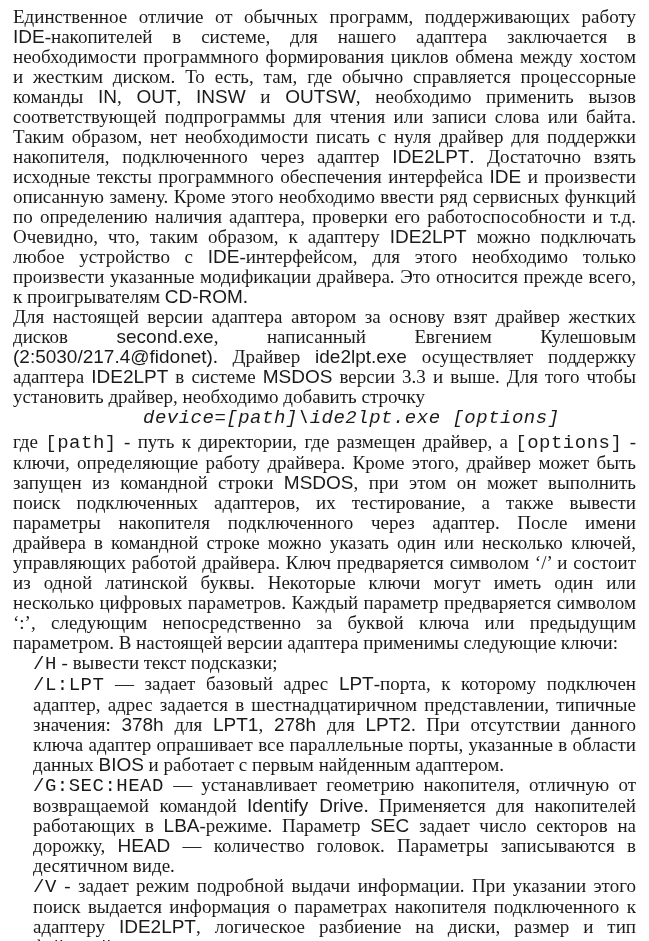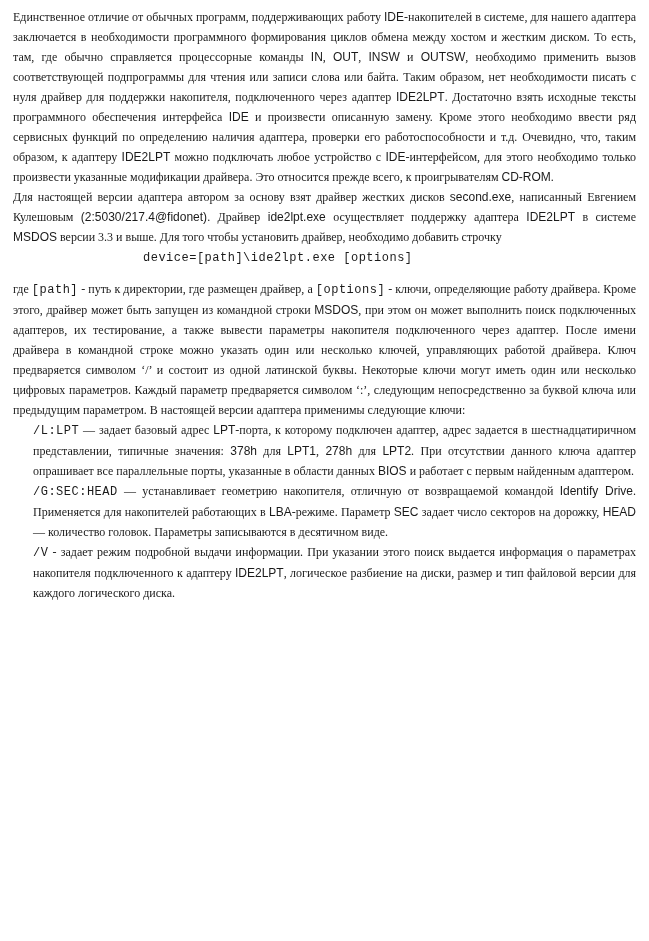--- a/index.html
+++ b/index.html
@@ -13,37 +13,38 @@
     overflow: hidden;
   }
   .page {
     box-sizing: border-box;
     width: 649px;
     height: 941px;
     padding: 7px 13px 0 13px;
     background: #ffffff;
     color: #1a1a1a;
     font-family: "Liberation Serif", serif;
-    font-size: 12px;
+    font-size: 19px;
     line-height: 20px;
     text-align: justify;
   }
   .para {
     margin: 0;
     padding: 0;
   }
   .para.list {
     margin-left: 20px;
   }
   .para.code {
     margin-left: 130px;
-    margin-bottom: 11px;
+    margin-bottom: 4px;
     text-align: left;
     white-space: pre;
     letter-spacing: 1px;
+    font-style: italic;
   }
   .para.gap-before {
     margin-top: 3px;
   }
   .f-serif {
     font-family: "Liberation Serif", serif;
   }
   .f-sans {
     font-family: "Liberation Sans", sans-serif;
   }
@@ -54,17 +55,18 @@
 </style>
 </head>
 <body>
 
 <div class="page">
   <div id="doc-body">
       <div class="para body"><span class="f-serif">Единственное отличие от обычных программ, поддерживающих работу </span><span class="f-sans">IDE</span><span class="f-serif">-накопителей в системе, для нашего адаптера заключается в необходимости программного формирования циклов обмена между хостом и жестким диском. То есть, там, где обычно справляется процессорные команды </span><span class="f-sans">IN</span><span class="f-serif">, </span><span class="f-sans">OUT</span><span class="f-serif">, </span><span class="f-sans">INSW</span><span class="f-serif"> и </span><span class="f-sans">OUTSW</span><span class="f-serif">, необходимо применить вызов соответствующей подпрограммы для чтения или записи слова или байта. Таким образом, нет необходимости писать с нуля драйвер для поддержки накопителя, подключенного через адаптер </span><span class="f-sans">IDE2LPT</span><span class="f-serif">. Достаточно взять исходные тексты программного обеспечения интерфейса </span><span class="f-sans">IDE</span><span class="f-serif"> и произвести описанную замену. Кроме этого необходимо ввести ряд сервисных функций по определению наличия адаптера, проверки его работоспособности и т.д. Очевидно, что, таким образом, к адаптеру </span><span class="f-sans">IDE2LPT</span><span class="f-serif"> можно подключать любое устройство с </span><span class="f-sans">IDE</span><span class="f-serif">-интерфейсом, для этого необходимо только произвести указанные модификации драйвера. Это относится прежде всего, к проигрывателям </span><span class="f-sans">CD-ROM</span><span class="f-serif">.</span></div>
       <div class="para body"><span class="f-serif">Для настоящей версии адаптера автором за основу взят драйвер жестких дисков </span><span class="f-sans">second.exe</span><span class="f-serif">, написанный Евгением Кулешовым </span><span class="f-sans">(2:5030/217.4@fidonet)</span><span class="f-serif">. Драйвер </span><span class="f-sans">ide2lpt.exe</span><span class="f-serif"> осуществляет поддержку адаптера </span><span class="f-sans">IDE2LPT</span><span class="f-serif"> в системе </span><span class="f-sans">MSDOS</span><span class="f-serif"> версии 3.3 и выше. Для того чтобы установить драйвер, необходимо добавить строчку</span></div>
       <div class="para code"><span class="f-mono">device=[path]\ide2lpt.exe [options]</span></div>
       <div class="para body gap-before"><span class="f-serif">где </span><span class="f-mono">[path]</span><span class="f-serif"> - путь к директории, где размещен драйвер, а </span><span class="f-mono">[options]</span><span class="f-serif"> - ключи, определяющие работу драйвера. Кроме этого, драйвер может быть запущен из командной строки </span><span class="f-sans">MSDOS</span><span class="f-serif">, при этом он может выполнить поиск подключенных адаптеров, их тестирование, а также вывести параметры накопителя подключенного через адаптер. После имени драйвера в командной строке можно указать один или несколько ключей, управляющих работой драйвера. Ключ предваряется символом ‘/’ и состоит из одной латинской буквы. Некоторые ключи могут иметь один или несколько цифровых параметров. Каждый параметр предваряется символом ‘:’, следующим непосредственно за буквой ключа или предыдущим параметром. В настоящей версии адаптера применимы следующие ключи:</span></div>
+      <div class="para list"><span class="f-mono">/H</span><span class="f-serif"> - вывести текст подсказки;</span></div>
       <div class="para list"><span class="f-mono">/L:LPT</span><span class="f-serif"> — задает базовый адрес </span><span class="f-sans">LPT</span><span class="f-serif">-порта, к которому подключен адаптер, адрес задается в шестнадцатиричном представлении, типичные значения: </span><span class="f-sans">378h</span><span class="f-serif"> для </span><span class="f-sans">LPT1</span><span class="f-serif">, </span><span class="f-sans">278h</span><span class="f-serif"> для </span><span class="f-sans">LPT2</span><span class="f-serif">. При отсутствии данного ключа адаптер опрашивает все параллельные порты, указанные в области данных </span><span class="f-sans">BIOS</span><span class="f-serif"> и работает с первым найденным адаптером.</span></div>
       <div class="para list"><span class="f-mono">/G:SEC:HEAD</span><span class="f-serif"> — устанавливает геометрию накопителя, отличную от возвращаемой командой </span><span class="f-sans">Identify Drive</span><span class="f-serif">. Применяется для накопителей работающих в </span><span class="f-sans">LBA</span><span class="f-serif">-режиме. Параметр </span><span class="f-sans">SEC</span><span class="f-serif"> задает число секторов на дорожку, </span><span class="f-sans">HEAD</span><span class="f-serif"> — количество головок. Параметры записываются в десятичном виде.</span></div>
       <div class="para list"><span class="f-mono">/V</span><span class="f-serif"> - задает режим подробной выдачи информации. При указании этого поиск выдается информация о параметрах накопителя подключенного к адаптеру </span><span class="f-sans">IDE2LPT</span><span class="f-serif">, логическое разбиение на диски, размер и тип файловой версии для каждого логического диска.</span></div>
     </div>
 </div>
 
 </body></html>

